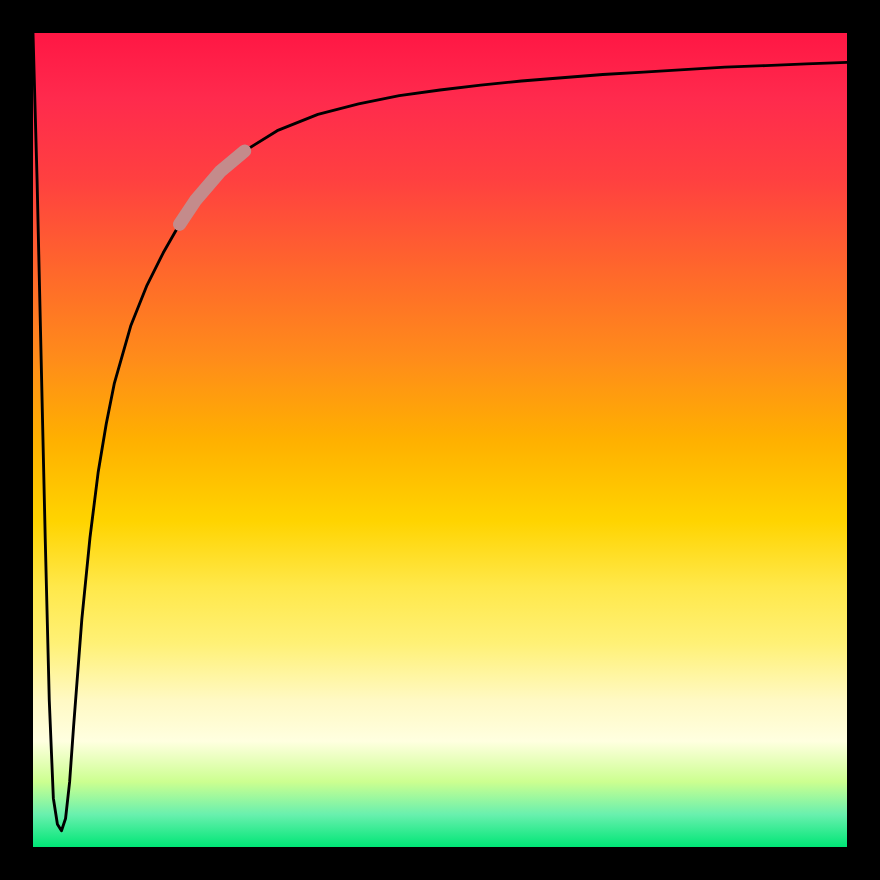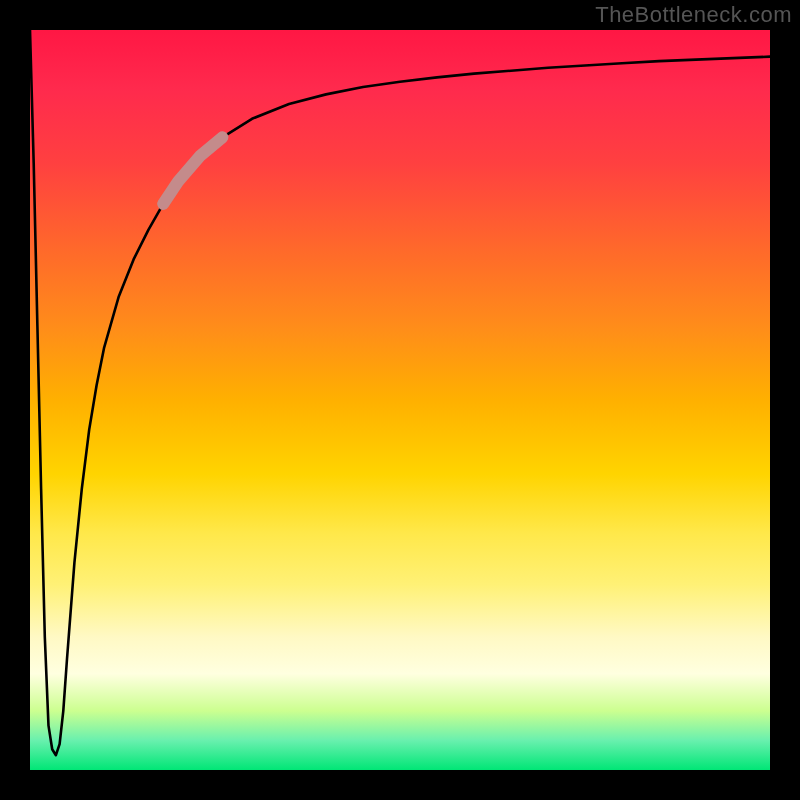--- a/index.html
+++ b/index.html
@@ -53,20 +53,19 @@
     top: 0;
     width: 740px;
     height: 740px;
     overflow: visible;
   }
 </style>
 </head>
 <body>
 
 <div class="outer">
-  <div class="watermark">TheBottleneck.com</div>
   <div class="plot-area">
     <svg class="curve" viewBox="0 0 740 740">
       <path id="main-curve" fill="none" stroke="#000" stroke-width="2.6" stroke-linejoin="round" stroke-linecap="round" d="M0.00 0.00 L3.70 133.20 L7.40 296.00 L11.10 458.80 L14.80 606.80 L18.50 695.60 L22.20 719.28 L25.90 725.20 L29.60 714.10 L33.30 680.80 L37.00 629.00 L44.40 532.80 L51.80 458.80 L59.20 399.60 L66.60 355.20 L74.00 318.20 L88.80 266.40 L103.60 229.40 L118.40 199.80 L133.20 173.90 L148.00 151.70 L170.20 125.80 L192.40 107.30 L222.00 88.80 L259.00 74.00 L296.00 64.38 L333.00 56.98 L370.00 51.80 L407.00 47.36 L444.00 43.66 L481.00 40.70 L518.00 37.74 L555.00 35.52 L592.00 33.30 L629.00 31.08 L666.00 29.60 L703.00 28.12 L740.00 26.64"></path>
       <path id="highlight-curve" fill="none" stroke-width="12" stroke-linecap="round" stroke="#c48b8b" d="M133.20 173.90 L148.00 151.70 L170.20 125.80 L192.40 107.30"></path>
     </svg>
   </div>
 </div>
 
 </body></html>

